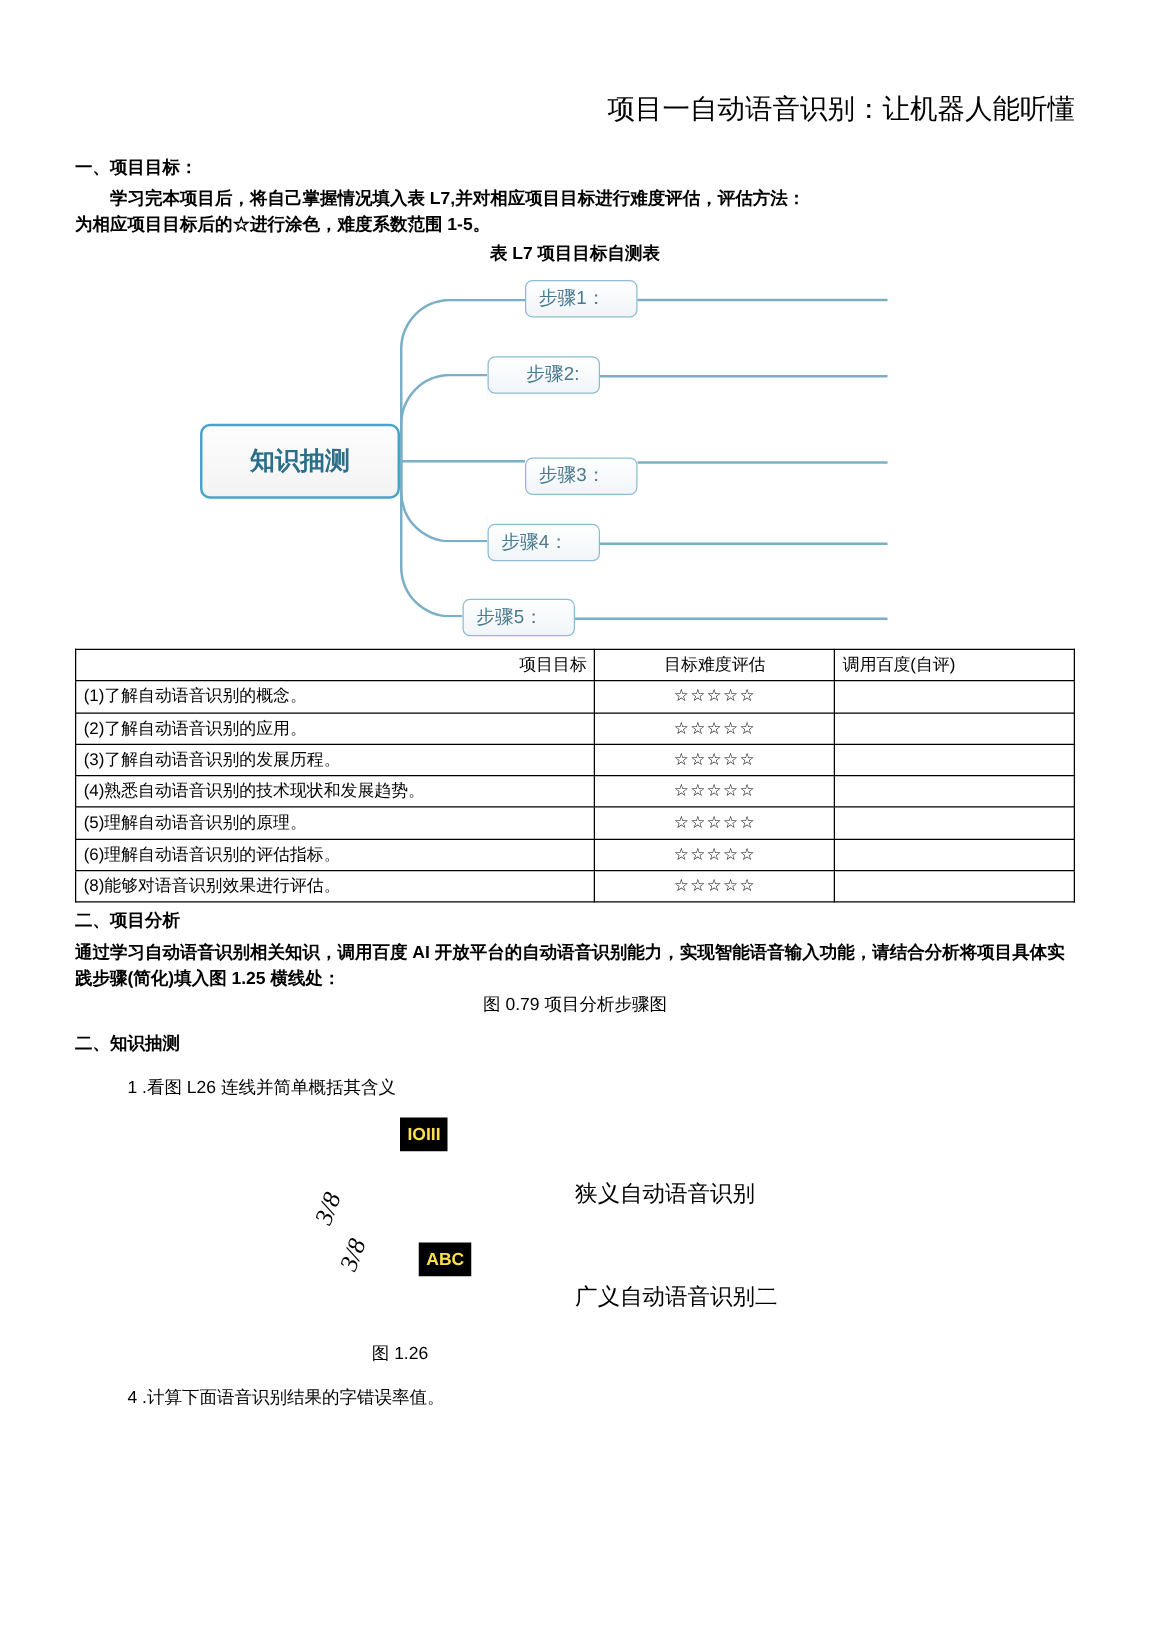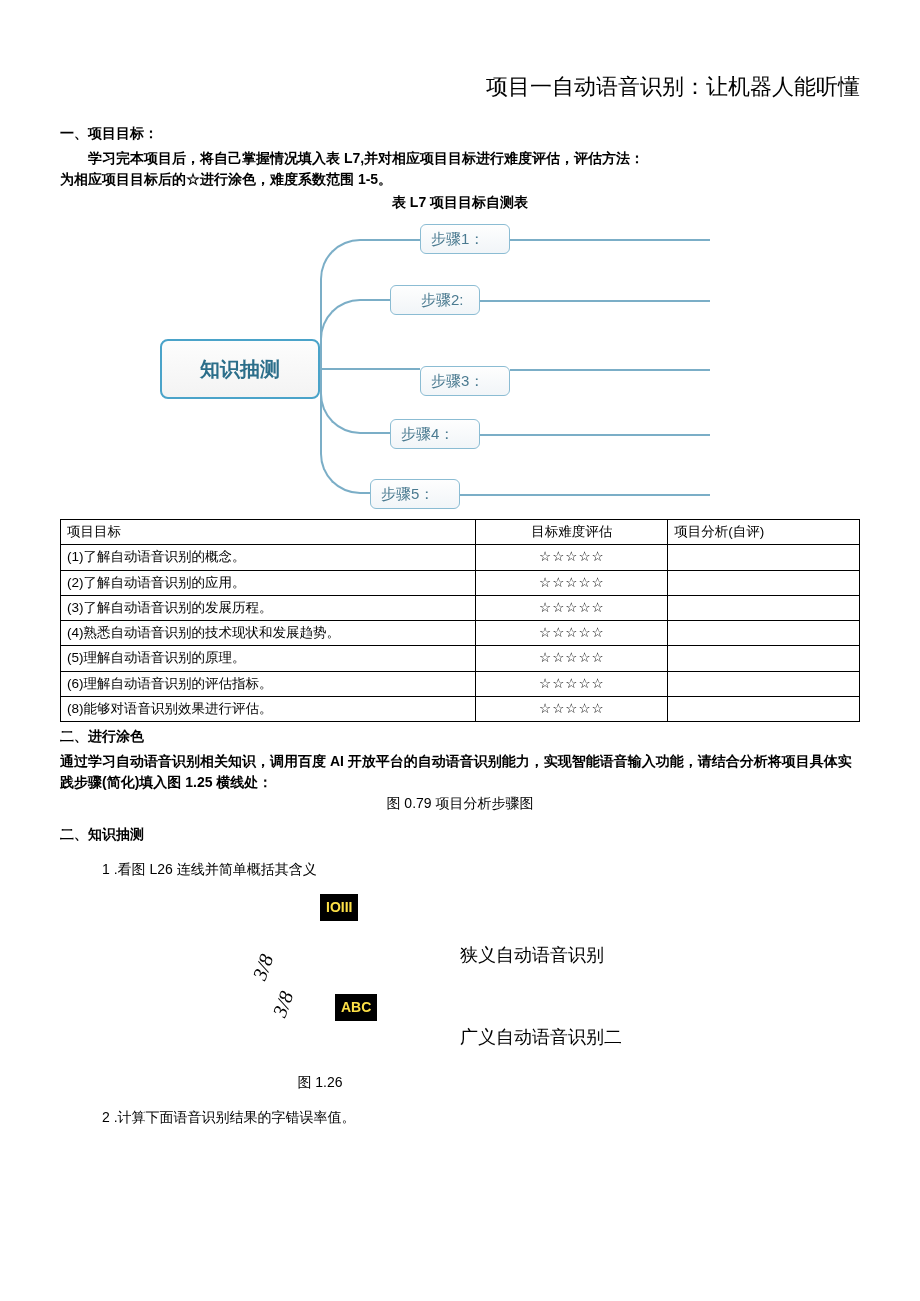--- a/index.html
+++ b/index.html
@@ -176,23 +176,23 @@
   <div class="mm-step" style="left:250px; top:200px;">步骤4：</div>
   <div class="mm-tail" style="left:340px; top:215px; width:230px;"></div>
 
   <div class="mm-step" style="left:230px; top:260px;">步骤5：</div>
   <div class="mm-tail" style="left:320px; top:275px; width:250px;"></div>
 </div>
 
 <table>
   <tbody>
       <tr>
-    <th class="col-target" style="text-align:left">项目目标</th>
+    <th class="col-target" style="text-align:right">项目目标</th>
     <th class="col-diff">目标难度评估</th>
-    <th class="col-self">项目分析(自评)</th>
+    <th class="col-self">调用百度(自评)</th>
   </tr>
   <tr>
         <td class="col-target">(1)了解自动语音识别的概念。</td>
         <td class="col-diff stars">☆☆☆☆☆</td>
         <td class="col-self"></td>
       </tr>
   <tr>
         <td class="col-target">(2)了解自动语音识别的应用。</td>
         <td class="col-diff stars">☆☆☆☆☆</td>
         <td class="col-self"></td>
@@ -218,35 +218,35 @@
         <td class="col-self"></td>
       </tr>
   <tr>
         <td class="col-target">(8)能够对语音识别效果进行评估。</td>
         <td class="col-diff stars">☆☆☆☆☆</td>
         <td class="col-self"></td>
       </tr>
 </tbody>
   </table>
 
-<div class="section-head" style="margin-top:4px">二、进行涂色</div>
+<div class="section-head" style="margin-top:4px">二、项目分析</div>
 <div class="bold">通过学习自动语音识别相关知识，调用百度 AI 开放平台的自动语音识别能力，实现智能语音输入功能，请结合分析将项目具体实践步骤(简化)填入图 1.25 横线处：</div>
 <div class="center">图 0.79 项目分析步骤图</div>
 
 <div class="section-head" style="margin-top:10px">二、知识抽测</div>
 
 <ol class="numlist">
   <li>1 .看图 L26 连线并简单概括其含义</li>
 </ol>
 
 <div class="fig126-wrap">
   <div class="badge" style="left:180px; top:0px;">IOIII</div>
   <div class="rot" style="left:110px; top:58px;">3/8</div>
   <div class="rot" style="left:130px; top:95px;">3/8</div>
   <div class="badge" style="left:195px; top:100px;">ABC</div>
   <div class="label-right" style="left:320px; top:48px;">狭义自动语音识别</div>
   <div class="label-right" style="left:320px; top:130px;">广义自动语音识别二</div>
 </div>
 <div class="fig-caption">图 1.26</div>
 
 <ol class="numlist">
-  <li>2 .计算下面语音识别结果的字错误率值。</li>
+  <li>4 .计算下面语音识别结果的字错误率值。</li>
 </ol>
 
 </body></html>

